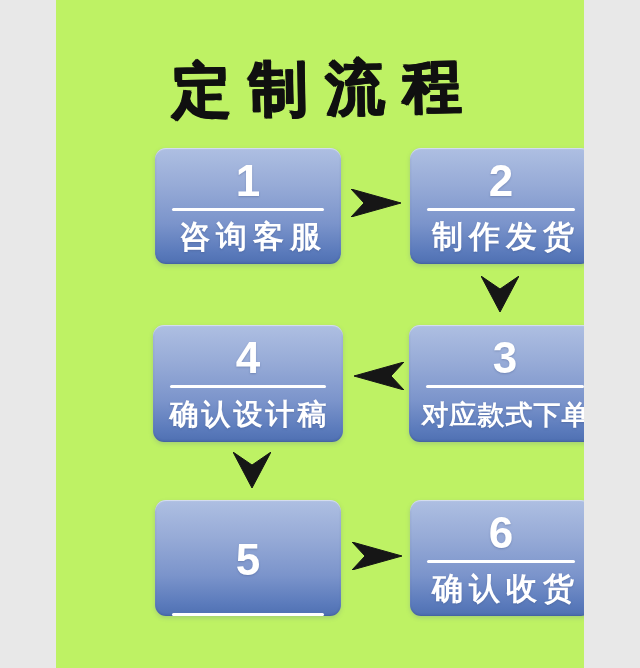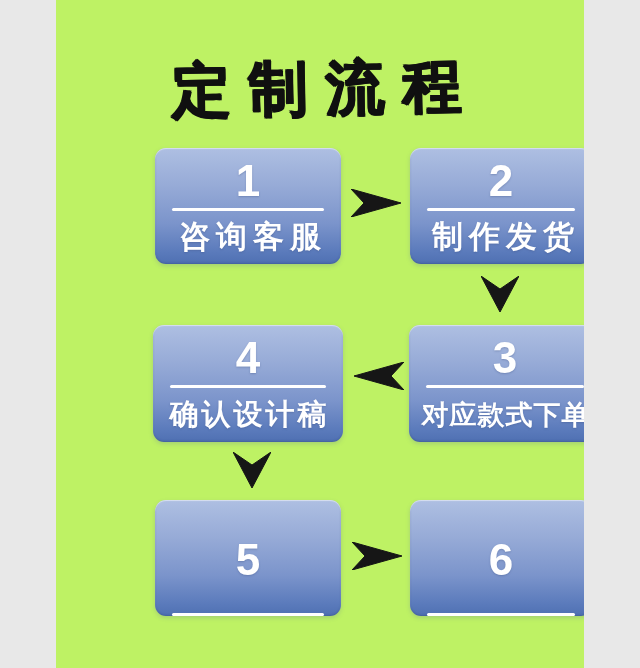--- a/index.html
+++ b/index.html
@@ -152,15 +152,16 @@
 
   <div class="arrow a5">
     <svg width="50" height="28" viewBox="0 0 50 28">
       <polygon points="0,0 50,14 0,28 13,14" fill="#161616" stroke="#161616" stroke-width="1" stroke-linejoin="round"></polygon>
     </svg>
   </div>
 
   <div class="box box6">
     <div class="num">6</div>
     <div class="divider"></div>
+    <div class="label lbl4">确认收货</div>
   </div>
 
 </div>
 
 </body></html>

